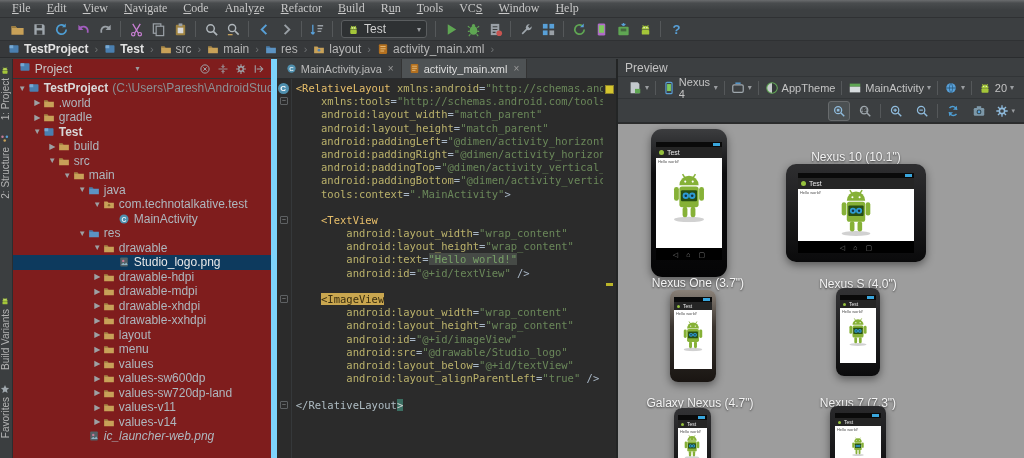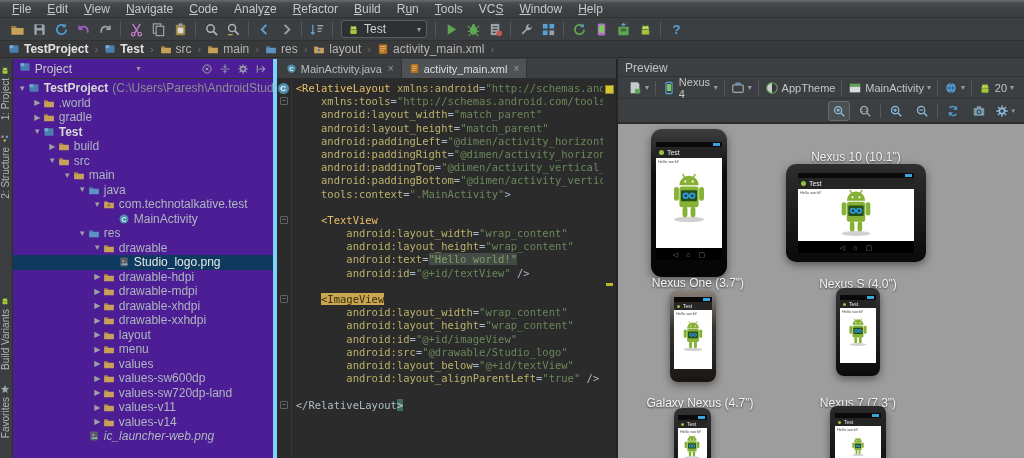--- a/index.html
+++ b/index.html
@@ -5,21 +5,21 @@
   * { box-sizing: border-box; margin: 0; padding: 0; }
   html,body { background:#222; }
   .app {
     position:relative; width:1024px; height:458px; overflow:hidden;
     background:#3C3F41; color:#BBBBBB;
     font-family:"Liberation Sans", sans-serif; font-size:12px;
   }
   
   .menubar { height:18px; display:flex; align-items:center; padding-left:4px;
     background:linear-gradient(#6a6c6e 0%, #494c4e 18%, #3C3F41 60%);
-    border-bottom:1px solid #2f3133; }
+    border-bottom:1px solid #2f3133;font-family:Liberation Serif, serif; }
   .menubar .mi { padding:1px 8px; color:#C8C8C8; cursor:default; }
   .menubar .mi u { text-decoration:underline; }
   
   .toolbar { height:23px; display:flex; align-items:center; padding-left:6px;
     border-bottom:1px solid #2f3133; }
   .tb-group { display:flex; align-items:center; }
   .tb-sep { width:1px; height:16px; background:#55585a; margin:0 4px; }
   .tb-btn { width:22px; height:20px; display:flex; align-items:center; justify-content:center; border-radius:3px; }
   .tb-btn svg { width:15px; height:15px; }
   .combo { display:flex; align-items:center; gap:4px; background:#2e3133; border:1px solid #5a5d5f;
@@ -34,21 +34,21 @@
   .crumb svg { width:12px; height:12px; }
   .crumb-sep { color:#6f7274; margin:0 4px; font-size:11px; }
   
   .content { position:absolute; top:59px; left:0; right:0; bottom:0; display:flex; }
   .strip { width:15px; background:#3b3e40; border-right:1px solid #2b2d2f; display:flex; flex-direction:column; align-items:center; padding:6px 0; }
   .strip-item { writing-mode:vertical-rl; transform:rotate(180deg); font-size:10px; color:#b4b4b4;
     display:flex; align-items:center; gap:3px; margin-bottom:14px; }
   .strip-item svg { width:10px; height:10px; transform:rotate(180deg); }
   .strip-spacer { flex:1; }
   
-  .project { width:264px; background:#4c1d95; border-right:4px solid #7dd3fc; display:flex; flex-direction:column; }
+  .project { width:264px; background:#7f1d1d; border-right:6px solid #7dd3fc; display:flex; flex-direction:column; }
   .proj-head { height:20px; display:flex; align-items:center; padding:0 6px; border-bottom:1px solid #323537; }
   .proj-head .ph-title { color:#c6c6c6; margin:0 4px; }
   .proj-head svg { width:12px; height:12px; }
   .ph-icons { margin-left:auto; display:flex; align-items:center; gap:6px; }
   .tree { flex:1; overflow:hidden; padding-top:2px; position:relative; }
   .trow { height:14.5px; display:flex; align-items:center; white-space:nowrap; color:#AEB7BE; }
   .trow .arr { width:11px; font-size:8px; color:#9da1a4; text-align:center; flex:none; }
   .trow svg { width:12px; height:12px; margin-right:4px; flex:none; }
   .trow.sel { background:#0D3A5E; color:#E8E8E8; }
   .trow.bold .lbl { font-weight:bold; color:#D8D8D8; }

